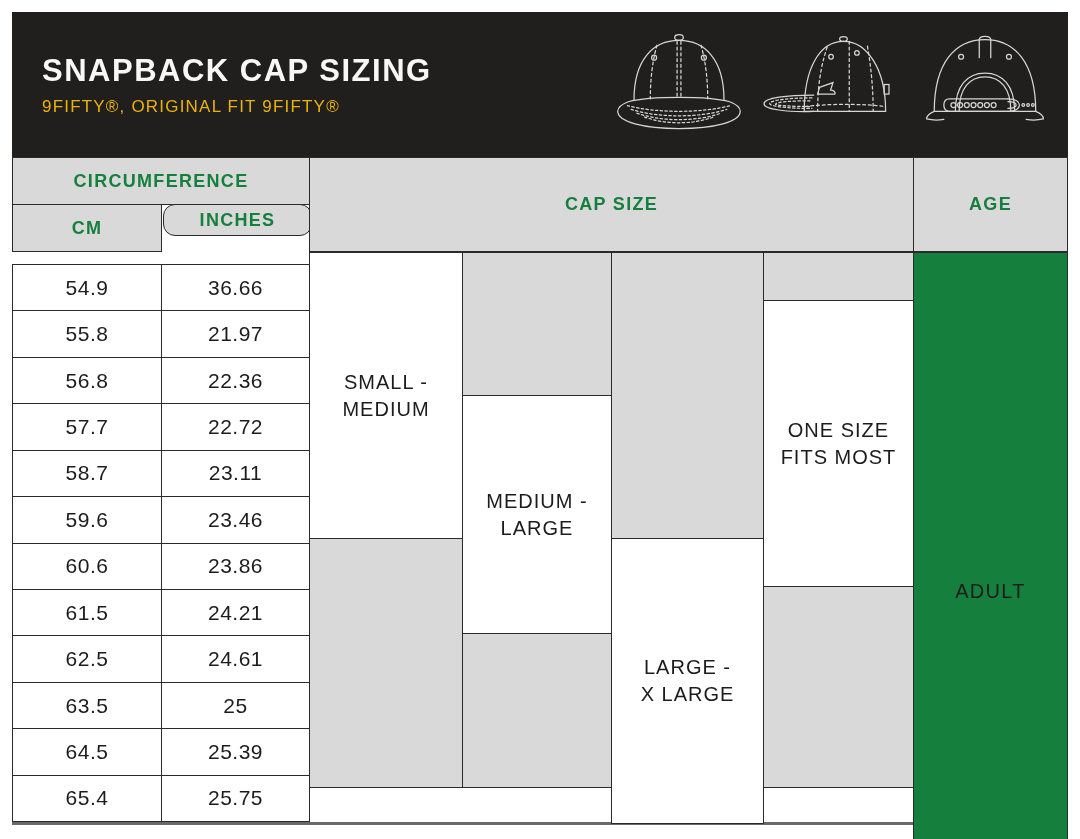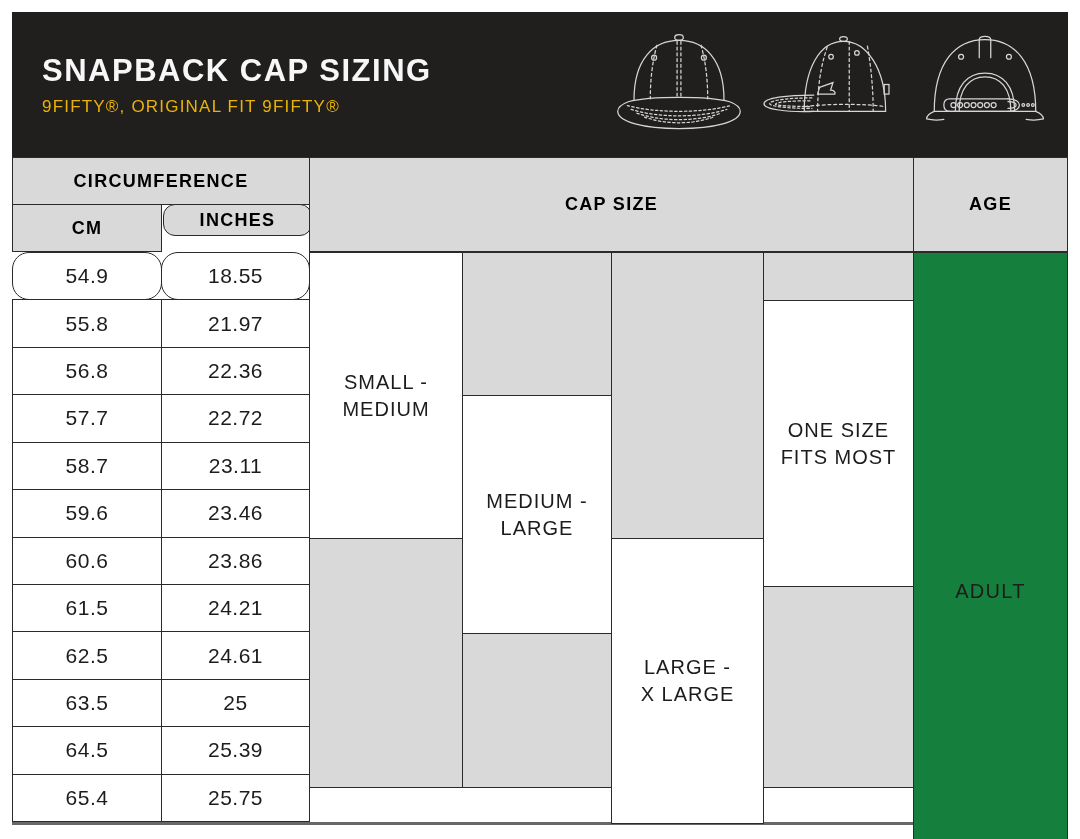--- a/index.html
+++ b/index.html
@@ -34,37 +34,37 @@
   
   .size-table {
     position: absolute; left: 12px; top: 157px;
     width: 1056px; height: 668px;
     border-bottom: 3px solid #686868;
   }
   .hcell {
     position: absolute; background: #d9d9d9;
     border: 1px solid #2a2a2a;
     display: flex; align-items: center; justify-content: center;
-    font-weight: bold; font-size: 18px; letter-spacing: 1.3px; color: #000000;
+    font-weight: bold; font-size: 18px; letter-spacing: 1.3px; color: #15803d;
   }
   .h-circ { left: 0; top: 0; width: 298px; height: 48px; }
   .h-cm   { left: 0; top: 47px; width: 150px; height: 48px; }
   .h-in   { left: 151px; top: 47px; width: 149px; height: 32px; border-radius: 12px; }
   .h-cap  { left: 297px; top: 0; width: 605px; height: 95px; }
   .h-age  { left: 901px; top: 0; width: 155px; height: 95px; }
   .tbody { position: absolute; left: 0; top: 95px; width: 1056px; height: 570px; }
   .num-col { position: absolute; top: 0; height: 570px; display: flex; flex-direction: column; }
   .col-cm { left: 0; width: 150px; }
   .col-in { left: 149px; width: 149px; }
   .cell {
     flex: 1; background: #ffffff; border: 1px solid #2a2a2a; margin-top: -1px;
     display: flex; align-items: center; justify-content: center;
     font-size: 21px; letter-spacing: 0.5px; color: #1c1c1c;
   }
-  .num-col .cell:first-child { margin-top: 0; border-radius: 17px; }
+  .num-col .cell:first-child { margin-top: 12px; }
   .cap-col {
     position: absolute; top: 0; height: 536px;
     background: #d9d9d9; border: 1px solid #2a2a2a;
   }
   .cap-col1 { left: 297px; width: 154px; }
   .cap-col2 { left: 450px; width: 150px; }
   .cap-col3 { left: 599px; width: 153px; padding-left: 30px; }
   .cap-col4 { left: 751px; width: 151px; }
   .size-box {
     position: absolute; left: -1px; right: -1px;
@@ -180,21 +180,21 @@
         <div class="cell">59.6</div>
         <div class="cell">60.6</div>
         <div class="cell">61.5</div>
         <div class="cell">62.5</div>
         <div class="cell">63.5</div>
         <div class="cell">64.5</div>
         <div class="cell">65.4</div>
       </div>
 
       <div class="num-col col-in">
-        <div class="cell">18.55</div>
+        <div class="cell">36.66</div>
         <div class="cell">21.97</div>
         <div class="cell">22.36</div>
         <div class="cell">22.72</div>
         <div class="cell">23.11</div>
         <div class="cell">23.46</div>
         <div class="cell">23.86</div>
         <div class="cell">24.21</div>
         <div class="cell">24.61</div>
         <div class="cell">25</div>
         <div class="cell">25.39</div>

